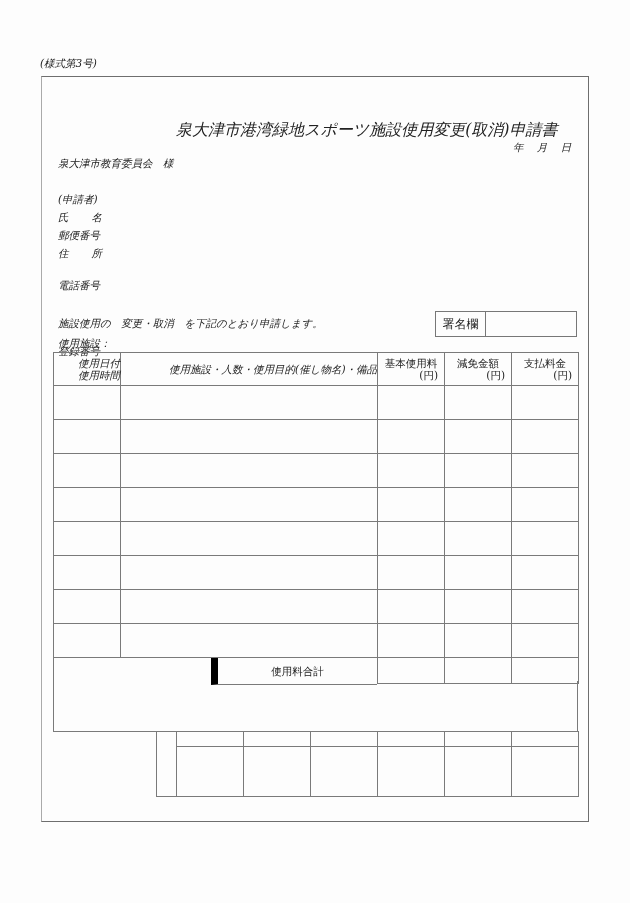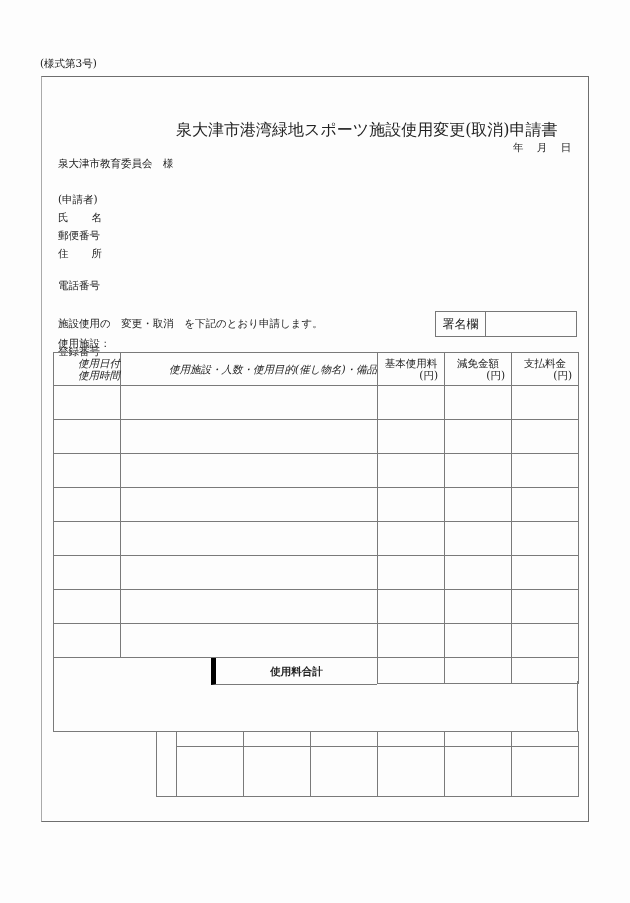--- a/index.html
+++ b/index.html
@@ -2,21 +2,21 @@
 <html><head>
   <meta charset="utf-8">
   <style>
     html, body { margin: 0; padding: 0; }
     body {
       width: 630px; height: 903px; background: #fdfdfd; position: relative;
       font-family: "DejaVu Serif", "Liberation Serif", serif;
       color: #222; overflow: hidden;
     }
     .abs { position: absolute; }
-    .t { font-size: 10.5px; line-height: 12px; white-space: nowrap; }
+    .t { font-size: 10.5px; line-height: 12px; white-space: nowrap; font-style: italic; }
     #form-number { left: 40px; top: 57px; }
     #frame { left: 41px; top: 76px; width: 548px; height: 746px; border: 1.5px solid #6e6e6e; border-left-color: #aaa; box-sizing: border-box; }
     #title { left: 176px; top: 124px; font-size: 16px; }
     #date { left: 513px; top: 141px; word-spacing: 10px; }
     #addressee { left: 58px; top: 157px; }
     #lbl-applicant { left: 58px; top: 193px; }
     #lbl-name { left: 58px; top: 211px; }
     #lbl-postal { left: 58px; top: 229px; }
     #lbl-address { left: 58px; top: 247px; }
     #lbl-phone { left: 58px; top: 279px; }
@@ -135,21 +135,21 @@
       </tr>
   <tr class="row">
         <td></td>
         <td></td>
         <td></td>
         <td></td>
         <td></td>
       </tr>
   <tr class="total-row">
     <td colspan="2" style="padding:0;border-bottom:none;position:relative;">
-      <div style="position:absolute;left:157px;right:0;top:0;bottom:-1px;border-left:5px solid #000000;border-bottom:1px solid #7a7a7a;display:flex;align-items:center;justify-content:center;font-weight:bold;">使用料合計</div>
+      <div style="position:absolute;left:157px;right:0;top:0;bottom:-1px;border-left:7px solid #000000;border-bottom:1px solid #7a7a7a;display:flex;align-items:center;justify-content:center;">使用料合計</div>
     </td>
     <td></td>
     <td></td>
     <td></td>
   </tr>
 </tbody>
   </table>
 <div id="blank-area" class="abs"></div>
 
 <table id="lower-table" class="grid">

